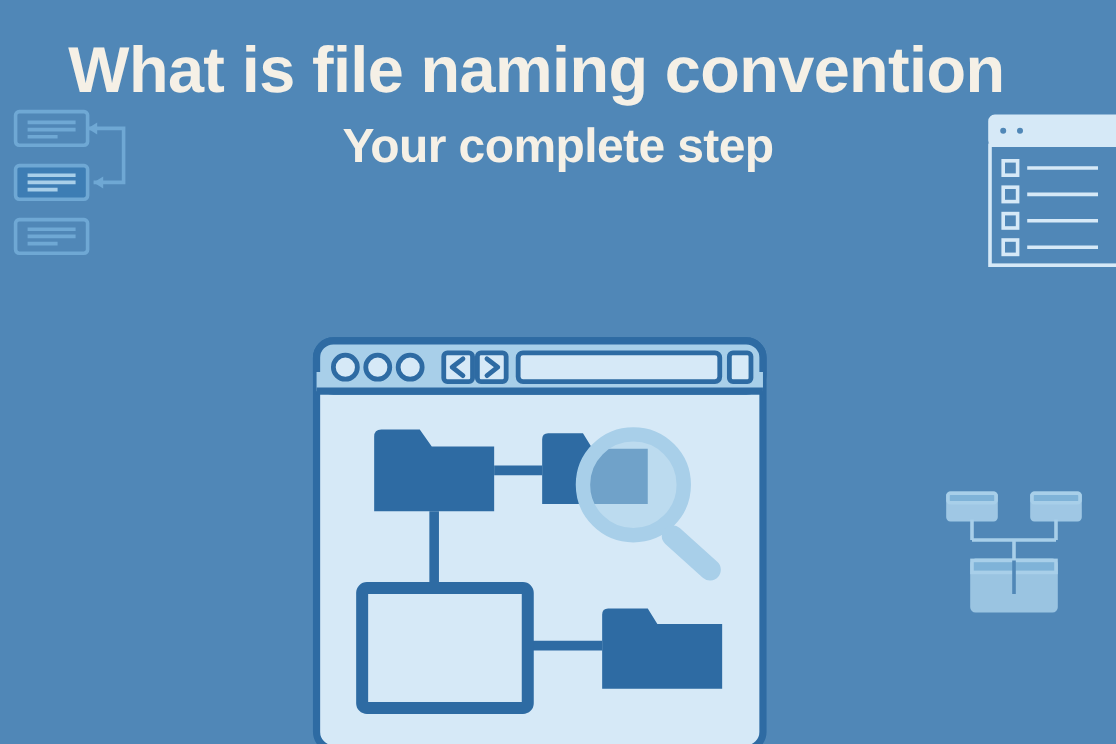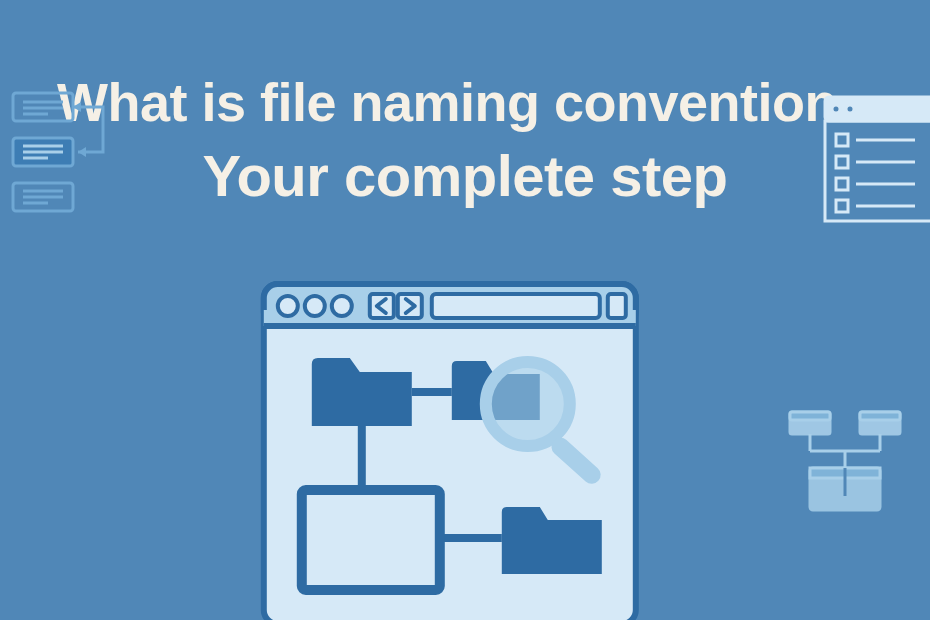--- a/index.html
+++ b/index.html
@@ -15,31 +15,30 @@
       position: relative;
       overflow: hidden;
     }
     .title {
       color: #f5f0e6;
       font-weight: 900;
       text-align: center;
       width: 100%;
       padding-top: 28px;
       letter-spacing: -0.5px;
-      margin-top: 43px;
     }
     .title-line1 {
       font-size: 54px;
       margin-bottom: 8px;
       white-space: nowrap;
       position: relative;
       left: -18px;
     }
     .title-line2, .title-line3 {
-      font-size: 58px;
+      font-size: 40px;
       line-height: 1.2;
     }
     .flowchart-icon {
       position: absolute;
       top: 88px;
       left: 8px;
     }
     .checklist-icon {
       position: absolute;
       top: 92px;

